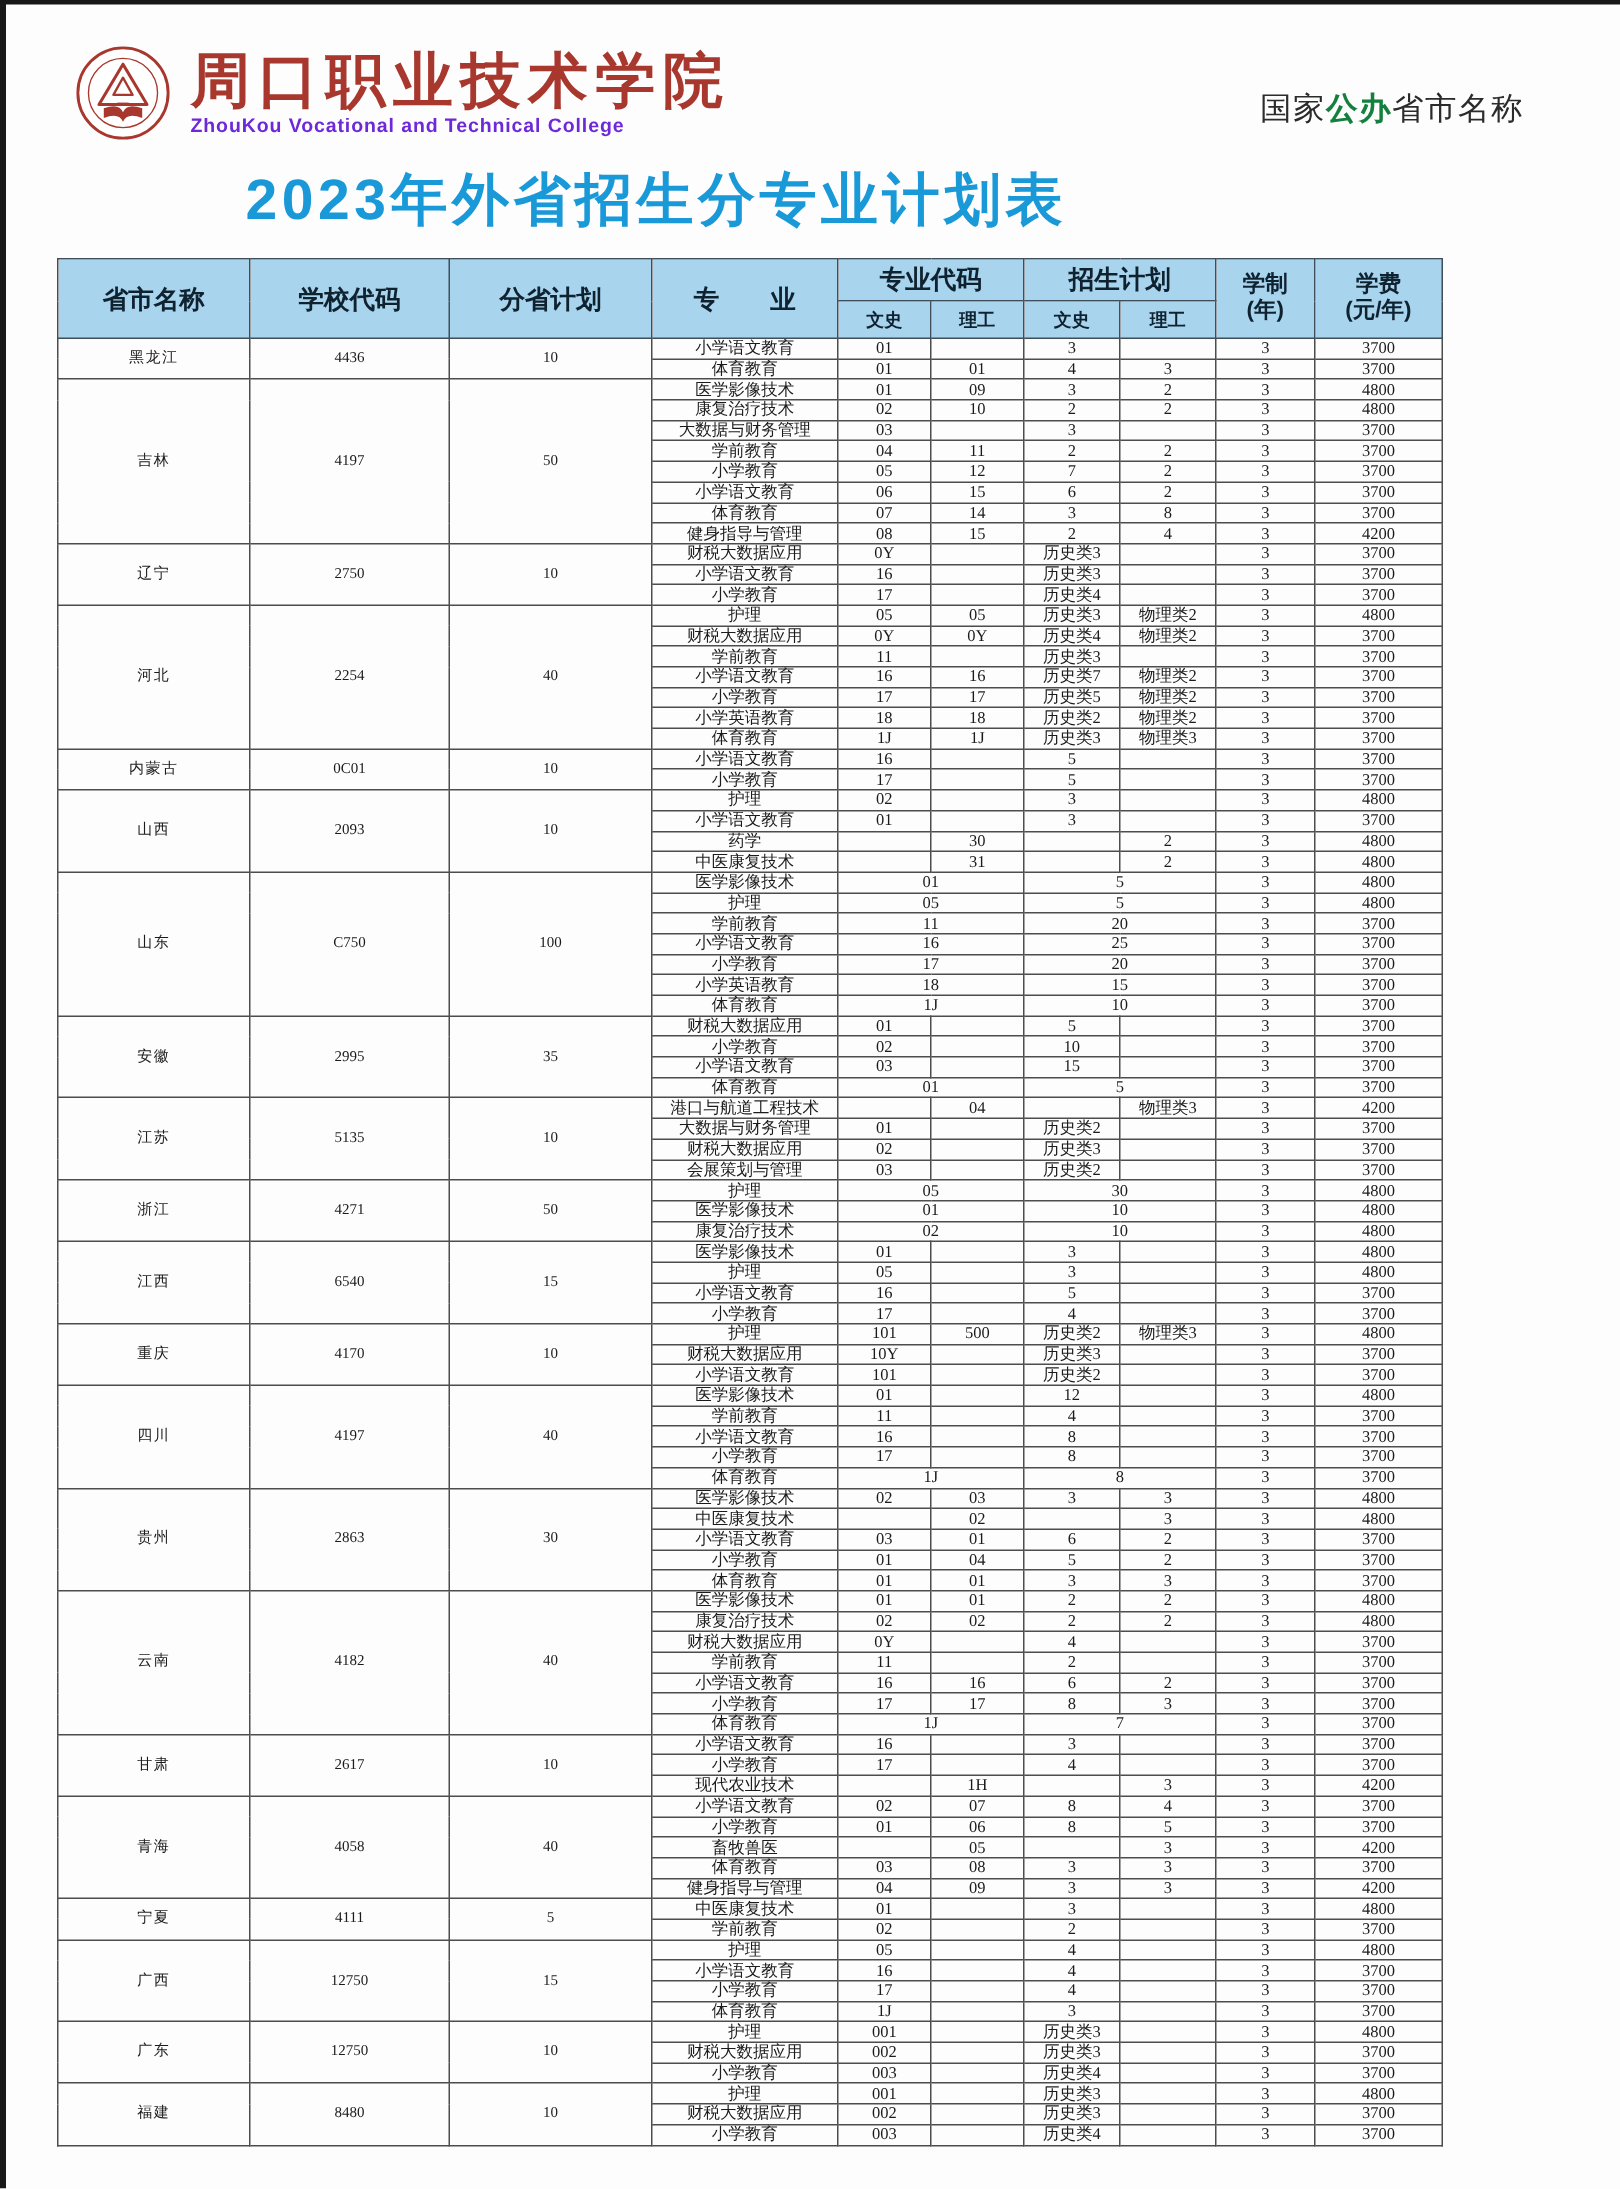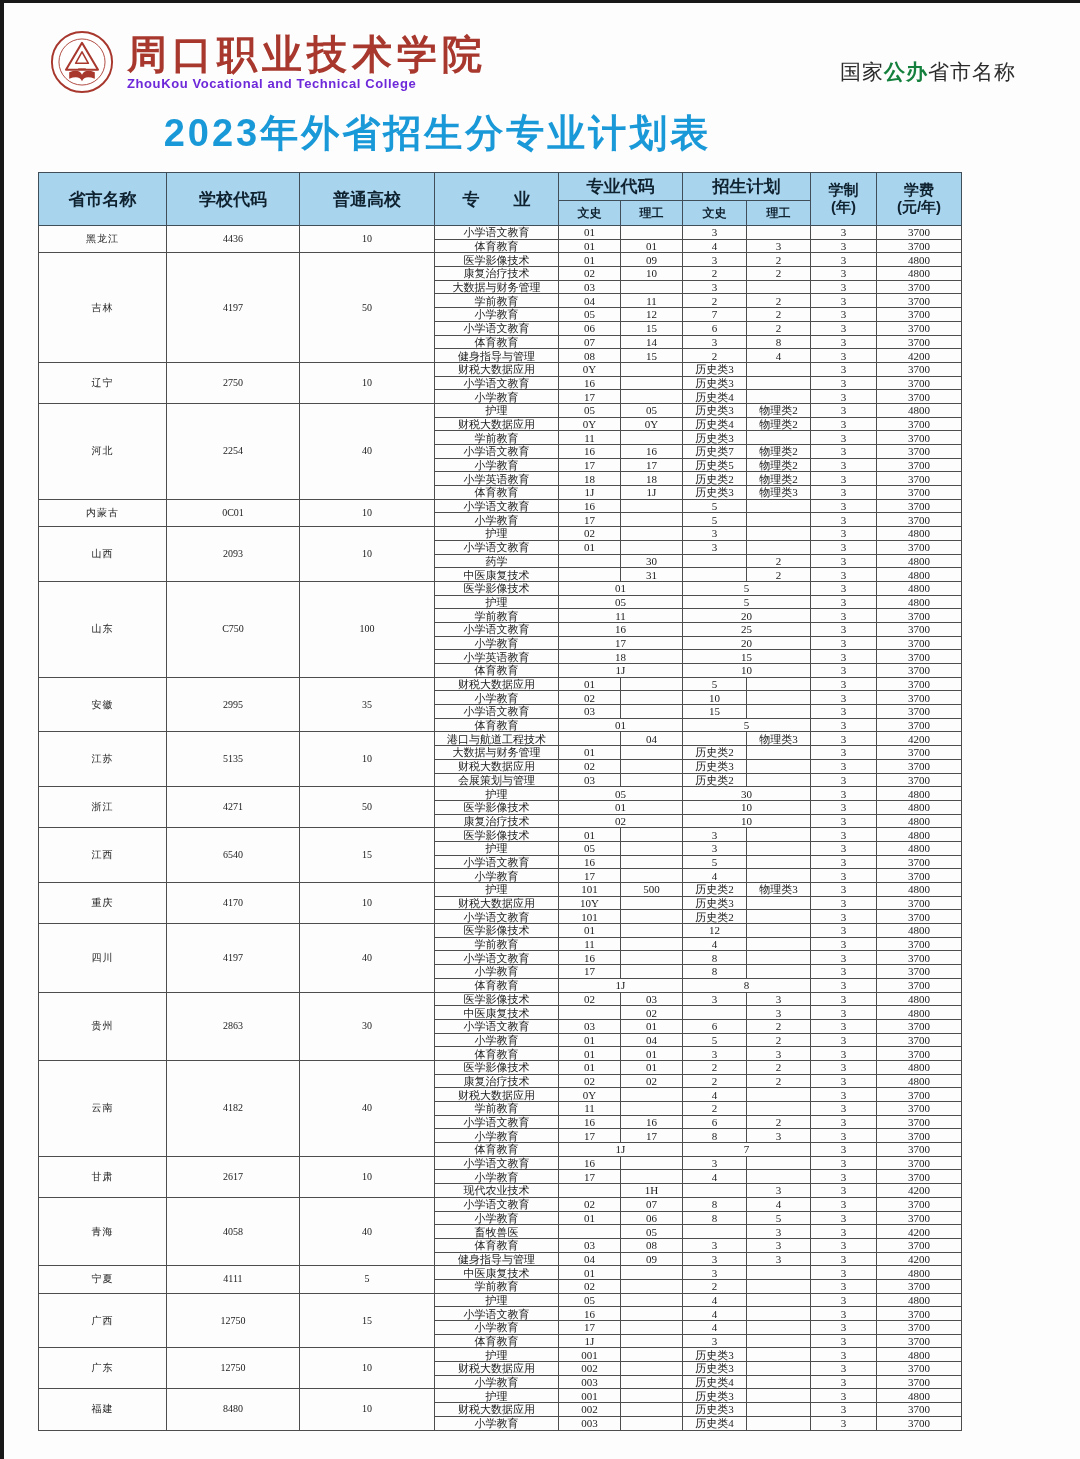--- a/index.html
+++ b/index.html
@@ -88,21 +88,21 @@
       <col style="width:62px">
     <col style="width:64px">
       <col style="width:64px">
       <col style="width:66px">
       <col style="width:85px">
   </colgroup>
   <thead>
     <tr>
       <th rowspan="2">省市名称</th>
       <th rowspan="2">学校代码</th>
-      <th rowspan="2">普通高校</th>
+      <th rowspan="2">分省计划</th>
       <th rowspan="2">专　　业</th>
       <th colspan="2">专业代码</th>
       <th colspan="2">招生计划</th>
       <th rowspan="2" class="twoline">
         <div>学制</div>
         <div>(年)</div>
       </th>
       <th rowspan="2" class="twoline">
         <div>学费</div>
         <div>(元/年)</div>

